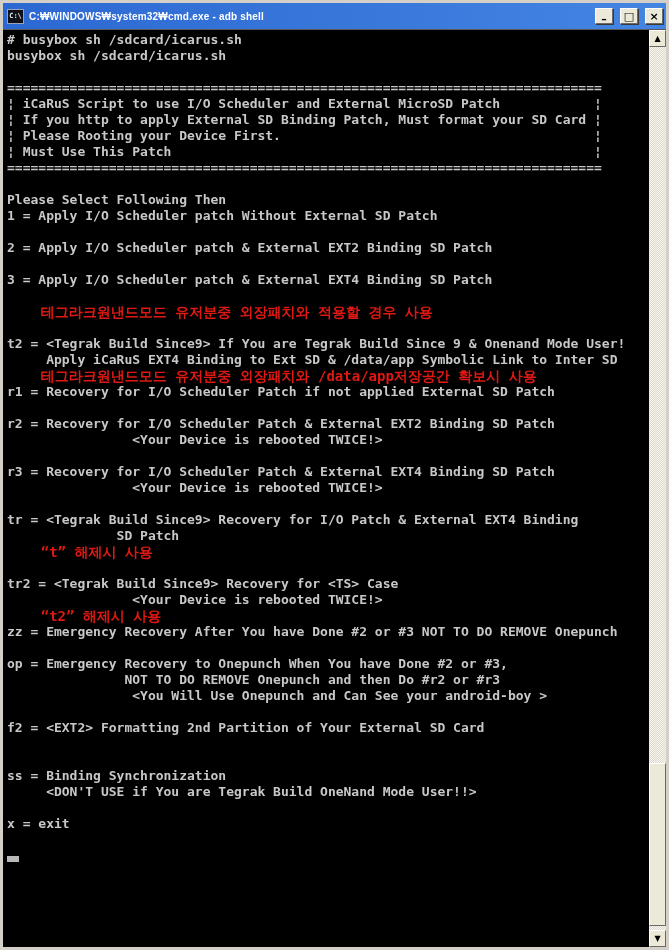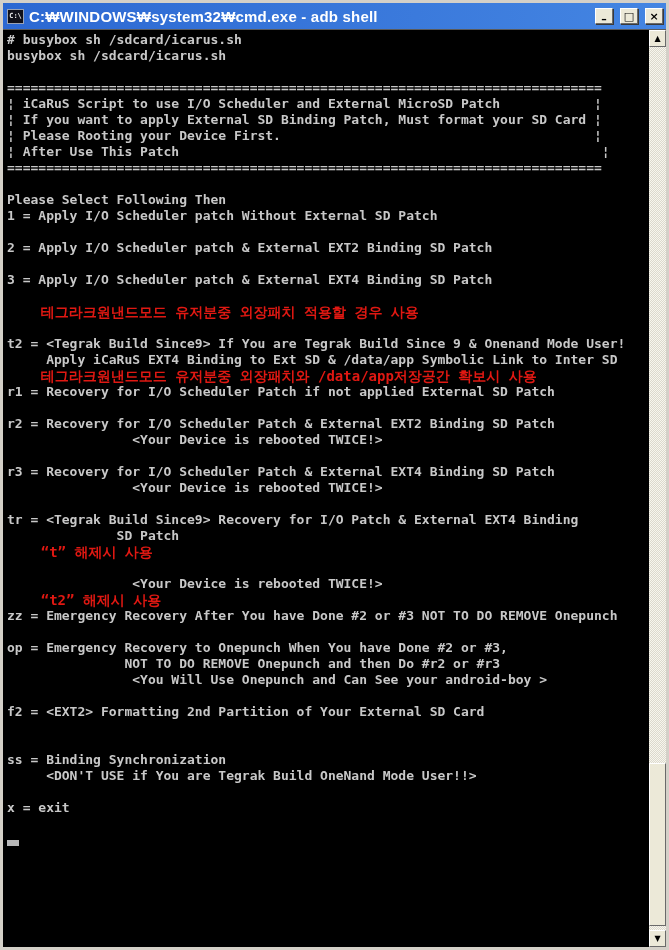--- a/index.html
+++ b/index.html
@@ -24,21 +24,21 @@
     width: 17px; height: 15px;
     background: #101018;
     border: 1px solid #9aa2b4;
     color: #e8e8e8;
     font-family: "DejaVu Sans Mono", monospace;
     font-size: 7px; font-weight: bold;
     display: flex; align-items: center; justify-content: center;
     flex: 0 0 auto;
   }
   .title-text {
-    color: #fff; font-weight: bold; font-size: 15px;
+    color: #fff; font-weight: bold; font-size: 10px;
     flex: 1 1 auto; white-space: nowrap; overflow: hidden;
     letter-spacing: 0.2px;
   }
   .win-btn {
     width: 18px; height: 16px; flex: 0 0 auto;
     background: var(--button-face, #ECE9D8);
     border: 1px solid;
     border-color: #ffffff #6a6a6a #6a6a6a #ffffff;
     box-shadow: 1px 1px 0 #3a3a3a;
     color: #000; font-size: 11px; font-weight: bold;
@@ -127,49 +127,50 @@
   </div>
 
   <div class="body">
     <div class="console">
 
     <div class="line"># busybox sh /sdcard/icarus.sh</div>
         <div class="line">busybox sh /sdcard/icarus.sh</div>
         <div class="line"></div>
         <div class="line">============================================================================</div>
         <div class="line">¦ iCaRuS Script to use I/O Scheduler and External MicroSD Patch            ¦</div>
-        <div class="line">¦ If you want to apply External SD Binding Patch, Must format your SD Card ¦</div>
+        <div class="line">¦ If you http to apply External SD Binding Patch, Must format your SD Card ¦</div>
         <div class="line">¦ Please Rooting your Device First.                                        ¦</div>
-        <div class="line">¦ After Use This Patch                                                      ¦</div>
+        <div class="line">¦ Must Use This Patch                                                      ¦</div>
         <div class="line">============================================================================</div>
         <div class="line"></div>
         <div class="line">Please Select Following Then</div>
         <div class="line">1 = Apply I/O Scheduler patch Without External SD Patch</div>
         <div class="line"></div>
         <div class="line">2 = Apply I/O Scheduler patch &amp; External EXT2 Binding SD Patch</div>
         <div class="line"></div>
         <div class="line">3 = Apply I/O Scheduler patch &amp; External EXT4 Binding SD Patch</div>
         <div class="line"></div>
-        <div class="line red">    테그라크원낸드모드 유저분중 외장패치 적용할 경우 사용</div>
+        <div class="line red">    테그라크원낸드모드 유저분중 외장패치와 적용할 경우 사용</div>
         <div class="line"></div>
         <div class="line">t2 = &lt;Tegrak Build Since9&gt; If You are Tegrak Build Since 9 &amp; Onenand Mode User!</div>
         <div class="line">     Apply iCaRuS EXT4 Binding to Ext SD &amp; /data/app Symbolic Link to Inter SD</div>
         <div class="line red">    테그라크원낸드모드 유저분중 외장패치와 /data/app저장공간 확보시 사용</div>
         <div class="line">r1 = Recovery for I/O Scheduler Patch if not applied External SD Patch</div>
         <div class="line"></div>
         <div class="line">r2 = Recovery for I/O Scheduler Patch &amp; External EXT2 Binding SD Patch</div>
         <div class="line">                &lt;Your Device is rebooted TWICE!&gt;</div>
         <div class="line"></div>
         <div class="line">r3 = Recovery for I/O Scheduler Patch &amp; External EXT4 Binding SD Patch</div>
         <div class="line">                &lt;Your Device is rebooted TWICE!&gt;</div>
         <div class="line"></div>
         <div class="line">tr = &lt;Tegrak Build Since9&gt; Recovery for I/O Patch &amp; External EXT4 Binding</div>
         <div class="line">              SD Patch</div>
         <div class="line red">    “t” 해제시 사용</div>
         <div class="line"></div>
+        <div class="line">tr2 = &lt;Tegrak Build Since9&gt; Recovery for &lt;TS&gt; Case</div>
         <div class="line">                &lt;Your Device is rebooted TWICE!&gt;</div>
         <div class="line red">    “t2” 해제시 사용</div>
         <div class="line">zz = Emergency Recovery After You have Done #2 or #3 NOT TO DO REMOVE Onepunch</div>
         <div class="line"></div>
         <div class="line">op = Emergency Recovery to Onepunch When You have Done #2 or #3,</div>
         <div class="line">               NOT TO DO REMOVE Onepunch and then Do #r2 or #r3</div>
         <div class="line">                &lt;You Will Use Onepunch and Can See your android-boy &gt;</div>
         <div class="line"></div>
         <div class="line">f2 = &lt;EXT2&gt; Formatting 2nd Partition of Your External SD Card</div>
         <div class="line"></div>

